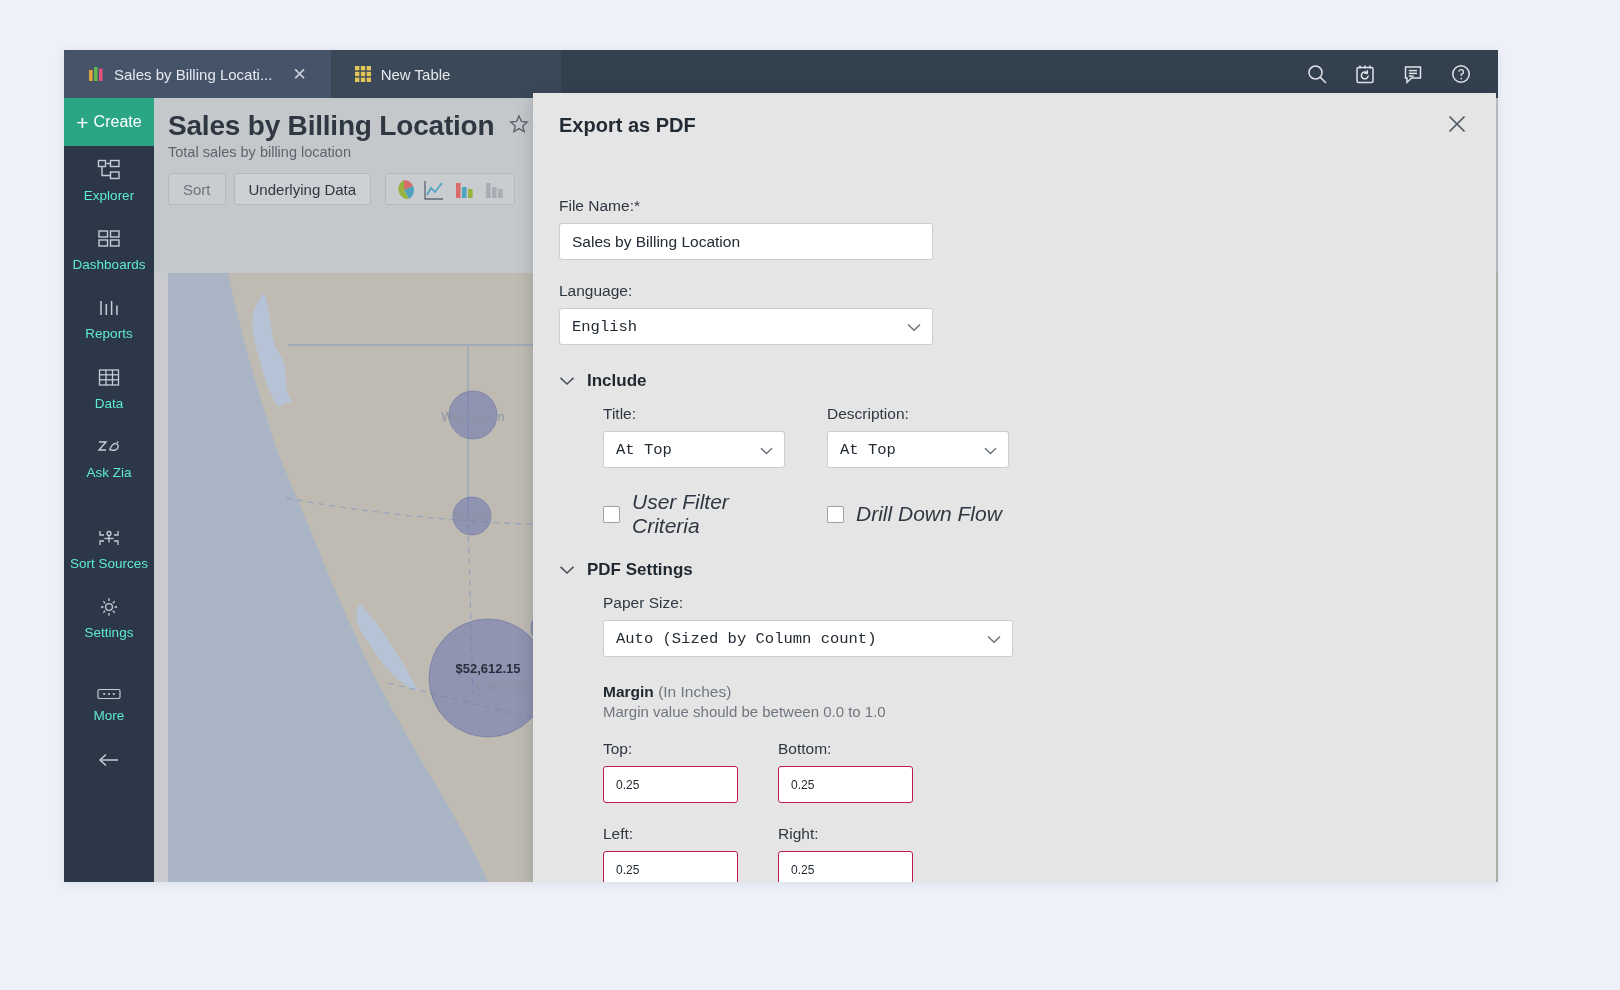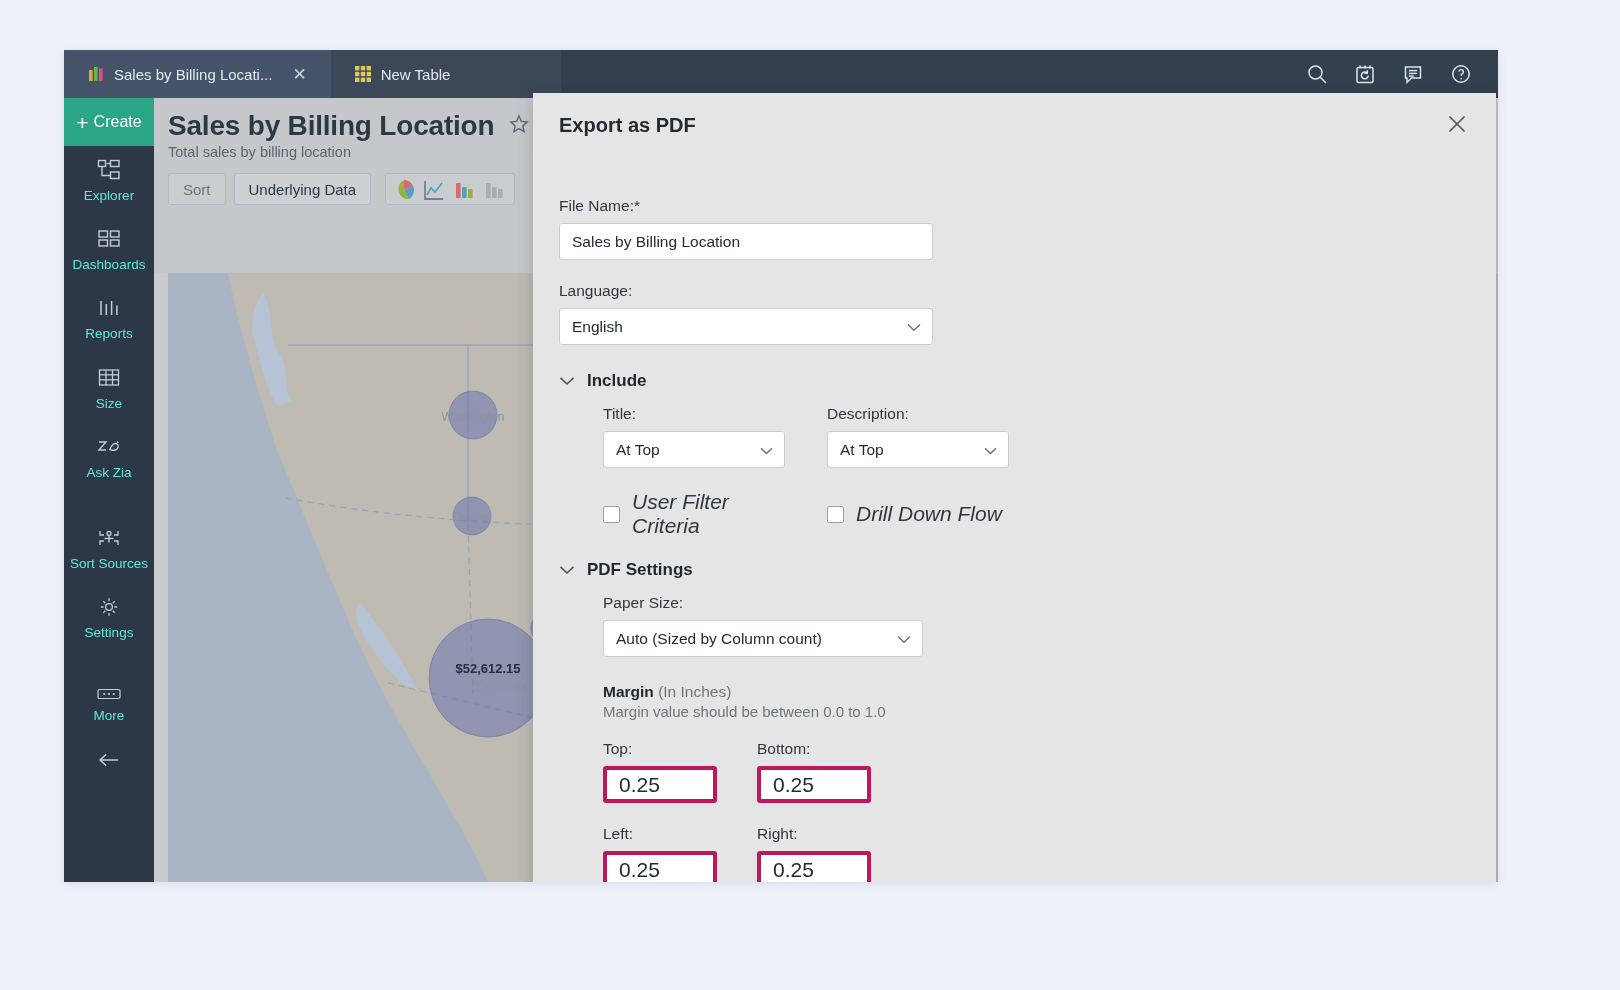--- a/index.html
+++ b/index.html
@@ -150,21 +150,21 @@
     padding: 0 12px; font-size: 15.5px; color: #222a33;
     background: #fff; font-family: "Liberation Sans", sans-serif;
   }
   .sel {
     position: relative; display: inline-block;
   }
   .sel select {
     -webkit-appearance: none; appearance: none;
     height: 37px; border: 1px solid #c9ced4; border-radius: 3px;
     padding: 0 34px 0 12px; font-size: 15.5px; color: #222a33;
-    background: #fff; font-family: Liberation Sans, sans-serif;
+    background: #fff; font-family: Liberation Mono, monospace;
     cursor: pointer; width: 100%;
   }
   .sel .chev {
     position: absolute; right: 12px; top: 50%;
     transform: translateY(-50%); pointer-events: none;
   }
   .sec-head {
     display: flex; align-items: center; gap: 12px;
     margin: 26px 0 0 0;
   }
@@ -175,23 +175,23 @@
   .cbox {
     width: 17px; height: 17px; border: 1.5px solid #9aa1aa;
     border-radius: 2px; background: #fff; cursor: pointer;
     flex: none;
   }
   .cb-label { font-size: 21px; color: #2f3742; cursor: pointer; font-style: italic; }
   .margin-head { font-size: 15.5px; font-weight: bold; color: #1f2730; }
   .margin-unit { font-weight: normal; color: #6f767f; }
   .margin-hint { font-size: 15px; color: #6f767f; margin-top: 2px; }
   .small-input {
-    width: 114px; height: 37px;
-    border: 4px solid #be185d; border-radius: 3px;
-    padding: 0 12px; font-size: 21px; color: #222a33;
+    width: 135px; height: 37px;
+    border: 1px solid #be185d; border-radius: 3px;
+    padding: 0 12px; font-size: 12px; color: #222a33;
     background: #fff; font-family: "Liberation Sans", sans-serif;
   }
 </style>
 </head>
 <body>
 
 <div id="app-frame">
 
   <div class="tabbar">
     <div class="tab active">
@@ -306,21 +306,21 @@
     <div class="nav-item">
       <span>
         <svg width="24" height="22" viewBox="0 0 24 22" fill="none" stroke="#c5ccd6" stroke-width="1.3">
           <rect x="2.5" y="3" width="19" height="15"></rect>
           <line x1="2.5" y1="7.8" x2="21.5" y2="7.8"></line>
           <line x1="2.5" y1="12.8" x2="21.5" y2="12.8"></line>
           <line x1="9" y1="3" x2="9" y2="18"></line>
             <line x1="15.5" y1="3" x2="15.5" y2="18"></line>
         </svg>
       </span>
-      <span>Size</span>
+      <span>Data</span>
     </div>
 
     <div class="nav-item">
       <span>
         <svg width="26" height="22" viewBox="0 0 26 22" fill="none" stroke="#c5ccd6" stroke-width="1.4">
           <path d="M3 6h7l-7 8h7"></path>
           <path d="M13.5 14c2.5-6 5-7.5 7.5-6 2 1.2 1.5 5-1.5 6-2.5.8-5-0.5-6-0"></path>
           <circle cx="21.6" cy="6.2" r="0.9" fill="#c5ccd6" stroke="none"></circle>
         </svg>
       </span>
@@ -552,21 +552,21 @@
         <span>
           <svg width="16" height="10" viewBox="0 0 16 10" fill="none" stroke="#4a525c" stroke-width="1.6">
             <polyline points="1.5,1.8 8,8 14.5,1.8"></polyline>
           </svg>
         </span>
         <span class="sec-title">PDF Settings</span>
       </div>
 
       <div class="indent" style="margin-top:14px;">
         <label class="fld-label">Paper Size:</label>
-        <div class="sel" style="width:320px;">
+        <div class="sel" style="width:410px;">
           <select>
             <option>Auto (Sized by Column count)</option>
           </select>
           <span class="chev">
             <svg width="14" height="9" viewBox="0 0 14 9" fill="none" stroke="#6b737d" stroke-width="1.5">
               <polyline points="1,1.5 7,7.3 13,1.5"></polyline>
             </svg>
           </span>
         </div>
 

